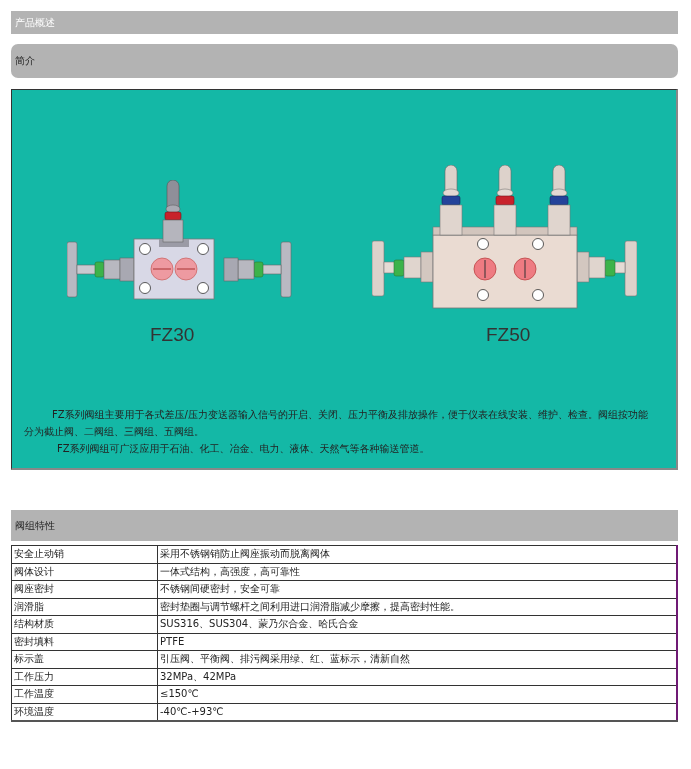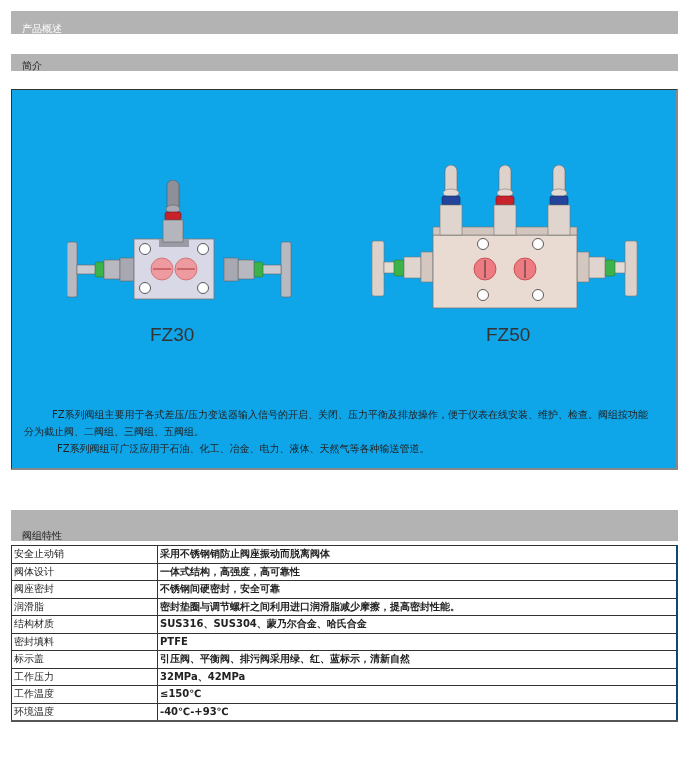--- a/index.html
+++ b/index.html
@@ -1,47 +1,47 @@
 <!DOCTYPE html>
 <html><head>
 <meta charset="utf-8">
 <style>
   html, body { margin: 0; padding: 0; background: #ffffff; }
   body { width: 691px; height: 769px; position: relative; overflow: hidden;
          font-family: "DejaVu Sans", "Liberation Sans", sans-serif; color: #222; }
   .sec-header { position: absolute; left: 11px; width: 667px; background: #b3b3b3;
-                font-size: 10px; line-height: 1; box-sizing: border-box; padding-left: 11px;
-                display: flex; align-items: flex-end; }
+                font-size: 10px; line-height: 1; box-sizing: border-box; padding-left: 4px;
+                display: flex; align-items: center; }
   #hdr-overview { top: 11px; height: 23px; color: #ffffff; }
-  #hdr-intro { top: 54px; height: 17px; color: #222; }
+  #hdr-intro { top: 44px; height: 34px; color: #222; border-radius: 7px; }
   #hdr-features { top: 510px; height: 31px; color: #222; }
 
   .intro-box { position: absolute; left: 11px; top: 89px; width: 667px; height: 381px;
                box-sizing: border-box; border: 1px solid #333; border-right: 2px solid #888;
-               border-bottom: 2px solid #888; background: #0ea5e9; }
+               border-bottom: 2px solid #888; background: #14b8a6; }
   .figure { position: absolute; }
   #fig-fz30 { left: 55px; top: 90px; width: 225px; height: 130px; }
   #fig-fz50 { left: 360px; top: 75px; width: 265px; height: 145px; }
   .model-label { position: absolute; font-size: 19px; color: #333; font-family: "Liberation Sans", sans-serif; }
   #label-fz30 { left: 138px; top: 234px; }
   #label-fz50 { left: 474px; top: 234px; }
 
   .intro-text { position: absolute; left: 12px; top: 316px; width: 650px; font-size: 10px;
                 line-height: 17px; color: #222; }
   .intro-text p { margin: 0; }
   .indent { padding-left: 28px; }
   .indent2 { padding-left: 33px; }
 
   table.spec { position: absolute; left: 11px; top: 545px; width: 667px; border-collapse: collapse;
                font-size: 10px; color: #222; }
   table.spec td { border: 1px solid #333; height: 16.5px; padding: 0 2px; line-height: 16px;
                   white-space: nowrap; }
   table.spec td.key { width: 141px; }
   table.spec tr:last-child td { border-bottom: 2px solid #555; margin-top: 24px; }
-  table.spec td:last-child { border-right: 2px solid #0c4a6e; font-weight: bold; }
+  table.spec td:last-child { border-right: 2px solid #701a75; }
 </style>
 </head>
 <body>
 
 <div class="sec-header" id="hdr-overview">
   <span>产品概述</span>
 </div>
 
 <div class="sec-header" id="hdr-intro">
   <span>简介</span>

